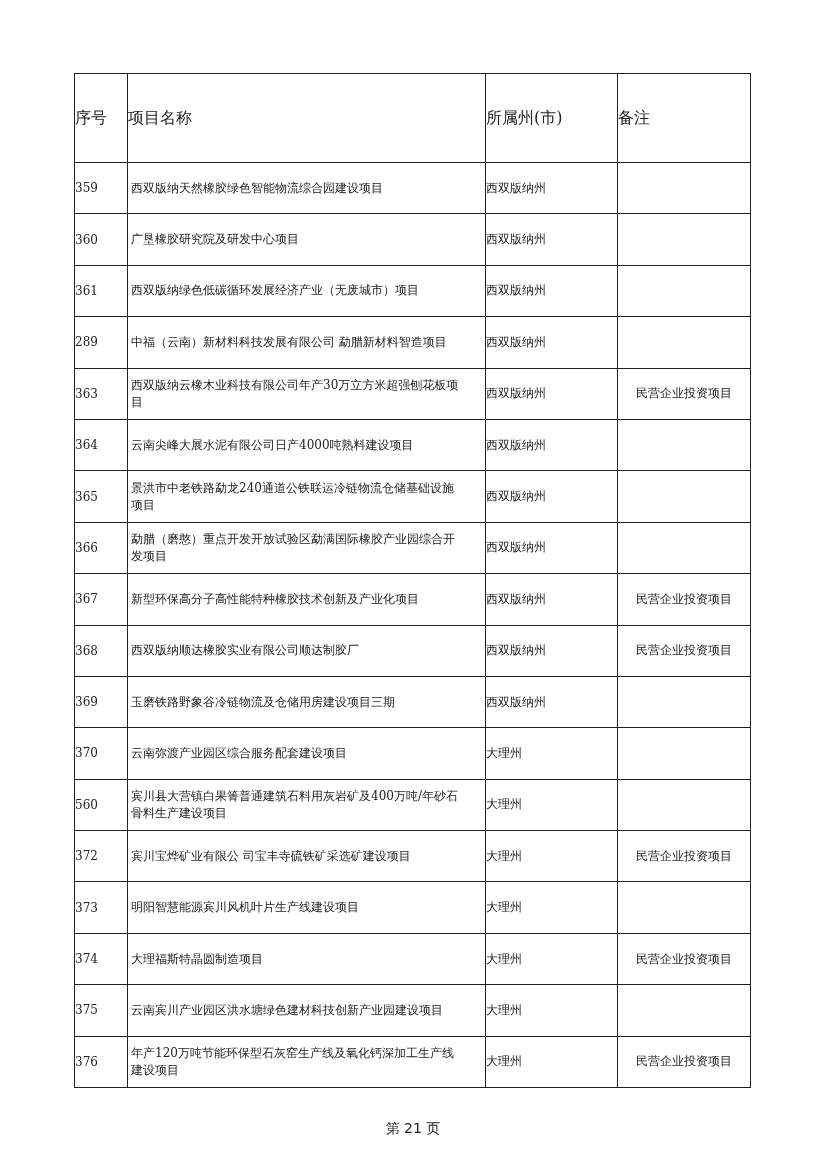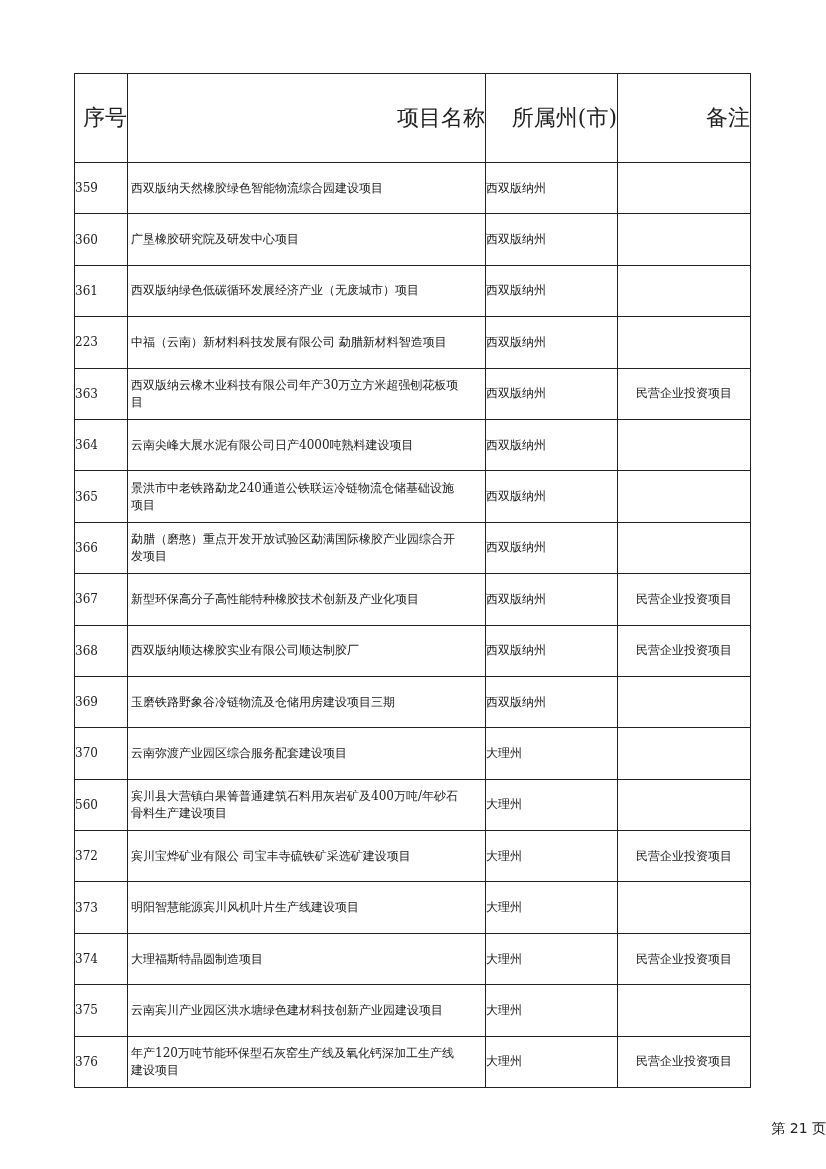--- a/index.html
+++ b/index.html
@@ -1,31 +1,31 @@
 <!DOCTYPE html>
 <html><head>
 <meta charset="utf-8">
 <style>
   html, body { margin: 0; padding: 0; background: #ffffff; }
   body { width: 826px; height: 1169px; position: relative; overflow: hidden;
          font-family: "DejaVu Serif", "Liberation Serif", serif; color: #222; }
   .page-table { position: absolute; left: 74px; top: 73px; width: 676px;
                 border-collapse: collapse; table-layout: fixed; }
   .page-table td, .page-table th { border: 1.3px solid #222; padding: 0; }
-  .page-table th { height: 88px; font-weight: normal; font-size: 22px; text-align: right; }
+  .page-table th { height: 88px; font-weight: normal; font-size: 16px; text-align: left; }
   .page-table td { height: 50.4px; font-size: 12px; vertical-align: middle; }
   col.c-seq { width: 53px; }
   col.c-name { width: 358px; }
   col.c-pref { width: 132px; }
   col.c-note { width: 133px; }
   td.seq { text-align: left; }
   td.name { text-align: left; padding-left: 3px; padding-right: 20px; line-height: 17px; }
   td.pref { text-align: left; }
   td.note { text-align: center; }
-  .footer { position: absolute; top: 1120px; left: 0; width: 826px; text-align: right;
+  .footer { position: absolute; top: 1120px; left: 0; width: 826px; text-align: center;
             font-size: 14px; font-family: "DejaVu Sans", "Liberation Sans", sans-serif; }
 </style>
 </head>
 <body>
 
 <table class="page-table">
   <colgroup>
     <col class="c-seq">
       <col class="c-name">
       <col class="c-pref">
@@ -52,21 +52,21 @@
         <td class="pref">西双版纳州</td>
         <td class="note"></td>
       </tr>
       <tr>
         <td class="seq">361</td>
         <td class="name">西双版纳绿色低碳循环发展经济产业（无废城市）项目</td>
         <td class="pref">西双版纳州</td>
         <td class="note"></td>
       </tr>
       <tr>
-        <td class="seq">223</td>
+        <td class="seq">289</td>
         <td class="name">中福（云南）新材料科技发展有限公司 勐腊新材料智造项目</td>
         <td class="pref">西双版纳州</td>
         <td class="note"></td>
       </tr>
       <tr>
         <td class="seq">363</td>
         <td class="name">西双版纳云橡木业科技有限公司年产30万立方米超强刨花板项目</td>
         <td class="pref">西双版纳州</td>
         <td class="note">民营企业投资项目</td>
       </tr>

